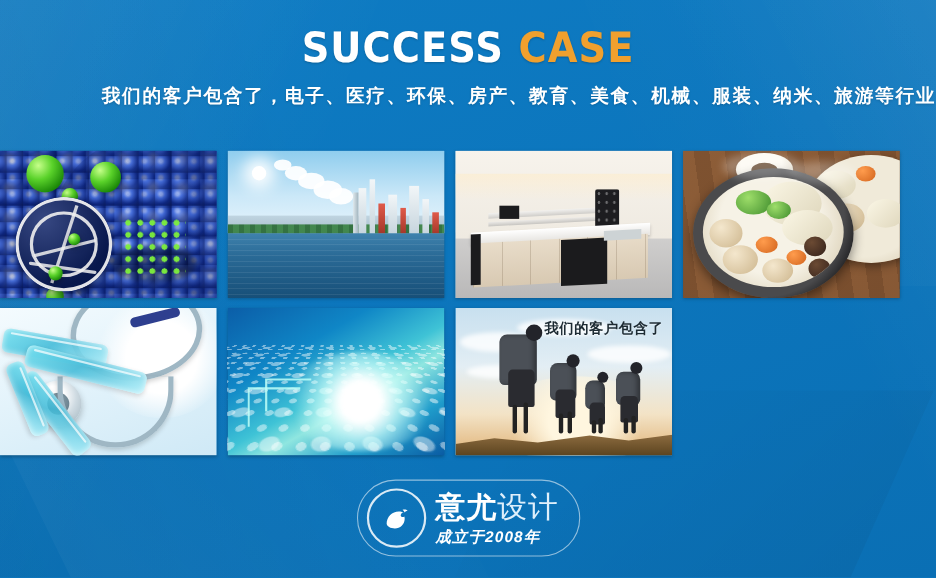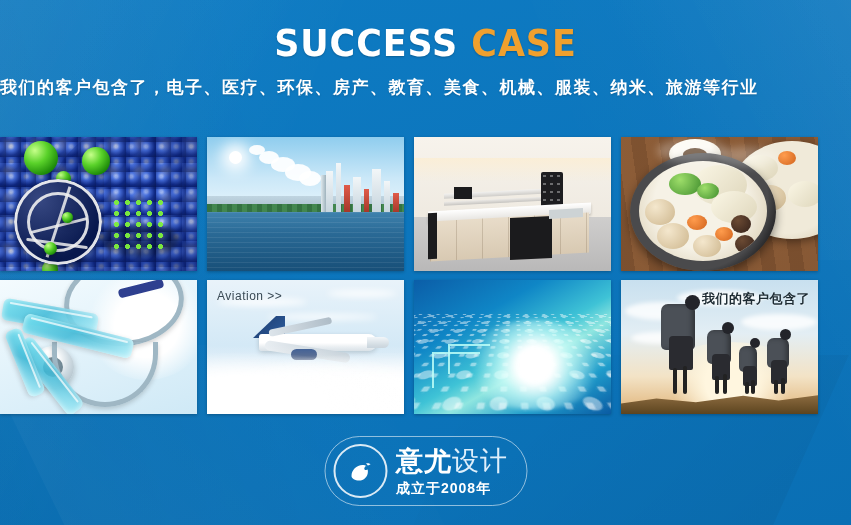--- a/index.html
+++ b/index.html
@@ -44,21 +44,21 @@
   }
   .rule{position:relative;height:1px;width:215px;}
   .rule .ln{position:absolute;top:0;height:1px;width:100%;
     background:linear-gradient(90deg, rgba(255,255,255,0) 0%, rgba(255,255,255,.55) 55%, rgba(255,255,255,.65) 100%);}
   .rule.right .ln{background:linear-gradient(270deg, rgba(255,255,255,0) 0%, rgba(255,255,255,.55) 55%, rgba(255,255,255,.65) 100%);}
   .rule .dot{position:absolute;top:-2px;width:5px;height:5px;border-radius:50%;background:#ffffff;}
   .rule.left .dot{right:-1px;}
   .rule.right .dot{left:-1px;}
 
   .tagline{
-    margin-top:14px;text-align:left;color:#ffffff;
+    margin-top:14px;text-align:right;color:#ffffff;
     font-size:17px;font-weight:bold;letter-spacing:1.5px;
     text-shadow:0 1px 2px rgba(0,0,0,.18);
   }
 
   
   .grid{
     position:absolute;left:0;top:137px;width:851px;
     display:flex;flex-wrap:wrap;gap:9px 10px;
   }
   .cell{
@@ -243,21 +243,21 @@
   }
   .logo .mark{
     width:50px;height:50px;border-radius:50%;
     border:2px solid rgba(255,255,255,.85);position:relative;flex:0 0 auto;
   }
   .logo .mark svg{position:absolute;left:50%;top:50%;transform:translate(-50%,-50%);}
   .logo .words{display:flex;flex-direction:column;align-items:flex-start;line-height:1;}
   .logo .cn{font-size:27px;letter-spacing:1px;white-space:nowrap;}
   .logo .cn b{color:#ffffff;font-weight:bold;}
   .logo .cn span{color:#eaf6ff;font-weight:normal;opacity:.95;}
-  .logo .est{margin-top:6px;font-size:14px;font-weight:bold;color:#ffffff;letter-spacing:1px;}
+  .logo .est{margin-top:6px;font-size:14px;font-weight:bold;color:#ffffff;letter-spacing:1px;font-style:italic;}
 </style>
 </head>
 <body>
 
 <div class="poster">
   <div class="facet f1"></div>
   <div class="facet f2"></div>
   <div class="facet f3"></div>
   <div class="facet f4"></div>
 
@@ -371,35 +371,20 @@
         <div class="band" style="left:118px;top:4px;width:46px;height:9px;transform:rotate(-14deg);"></div>
         <div class="chest" style="left:32px;top:66px;"></div>
         <div class="scope" style="left:52px;top:62px;width:96px;height:60px;border-radius:0 0 60px 60px;border-top:none;"></div>
         <div class="tube" style="left:2px;top:26px;width:96px;height:22px;transform:rotate(10deg);"></div>
         <div class="tube" style="left:22px;top:46px;width:112px;height:20px;transform:rotate(14deg);"></div>
         <div class="tube" style="left:6px;top:86px;width:88px;height:20px;transform:rotate(52deg);"></div>
         <div class="tube" style="left:-10px;top:74px;width:70px;height:17px;transform:rotate(68deg);"></div>
       </div>
     </div>
 
-    <div class="cell">
-      <div class="art-avi">
-        <div class="wisp" style="left:10px;top:18px;width:90px;height:8px;"></div>
-        <div class="wisp" style="left:120px;top:10px;width:70px;height:7px;"></div>
-        <div class="wisp" style="left:60px;top:34px;width:110px;height:6px;"></div>
-        <div class="tail"></div>
-        <div class="fus"></div>
-        <div class="nose"></div>
-        <div class="wing"></div>
-        <div class="wing2"></div>
-        <div class="eng"></div>
-        <div class="cloudband"></div>
-      </div>
-      <div class="cap tl">Aviation &gt;&gt;</div>
-    </div>
 
     <div class="cell">
       <div class="art-ele">
         <div class="bits"></div>
         <div class="bits2"></div>
         <div class="flare"></div>
         <div class="trace" style="left:18px;bottom:26px;width:46px;height:34px;"></div>
         <div class="trace" style="left:34px;bottom:40px;width:40px;height:28px;"></div>
       </div>
     </div>

